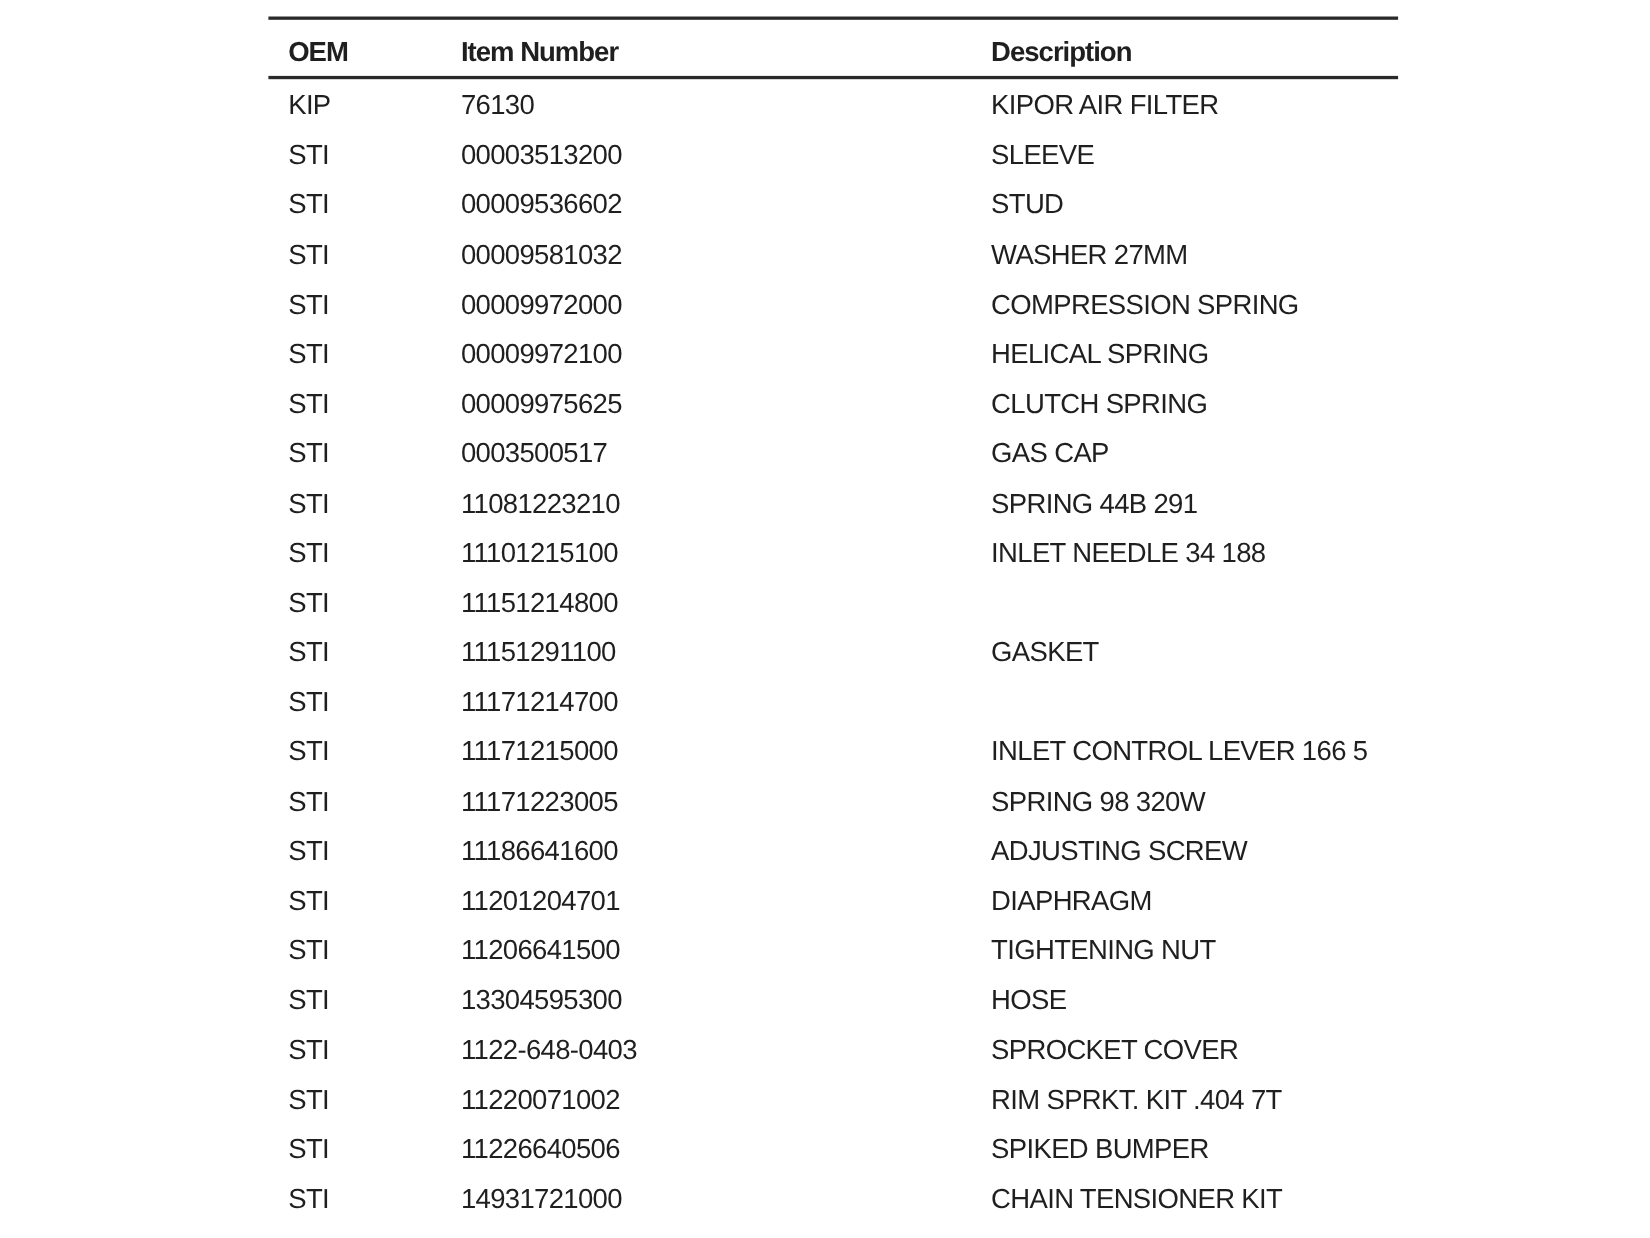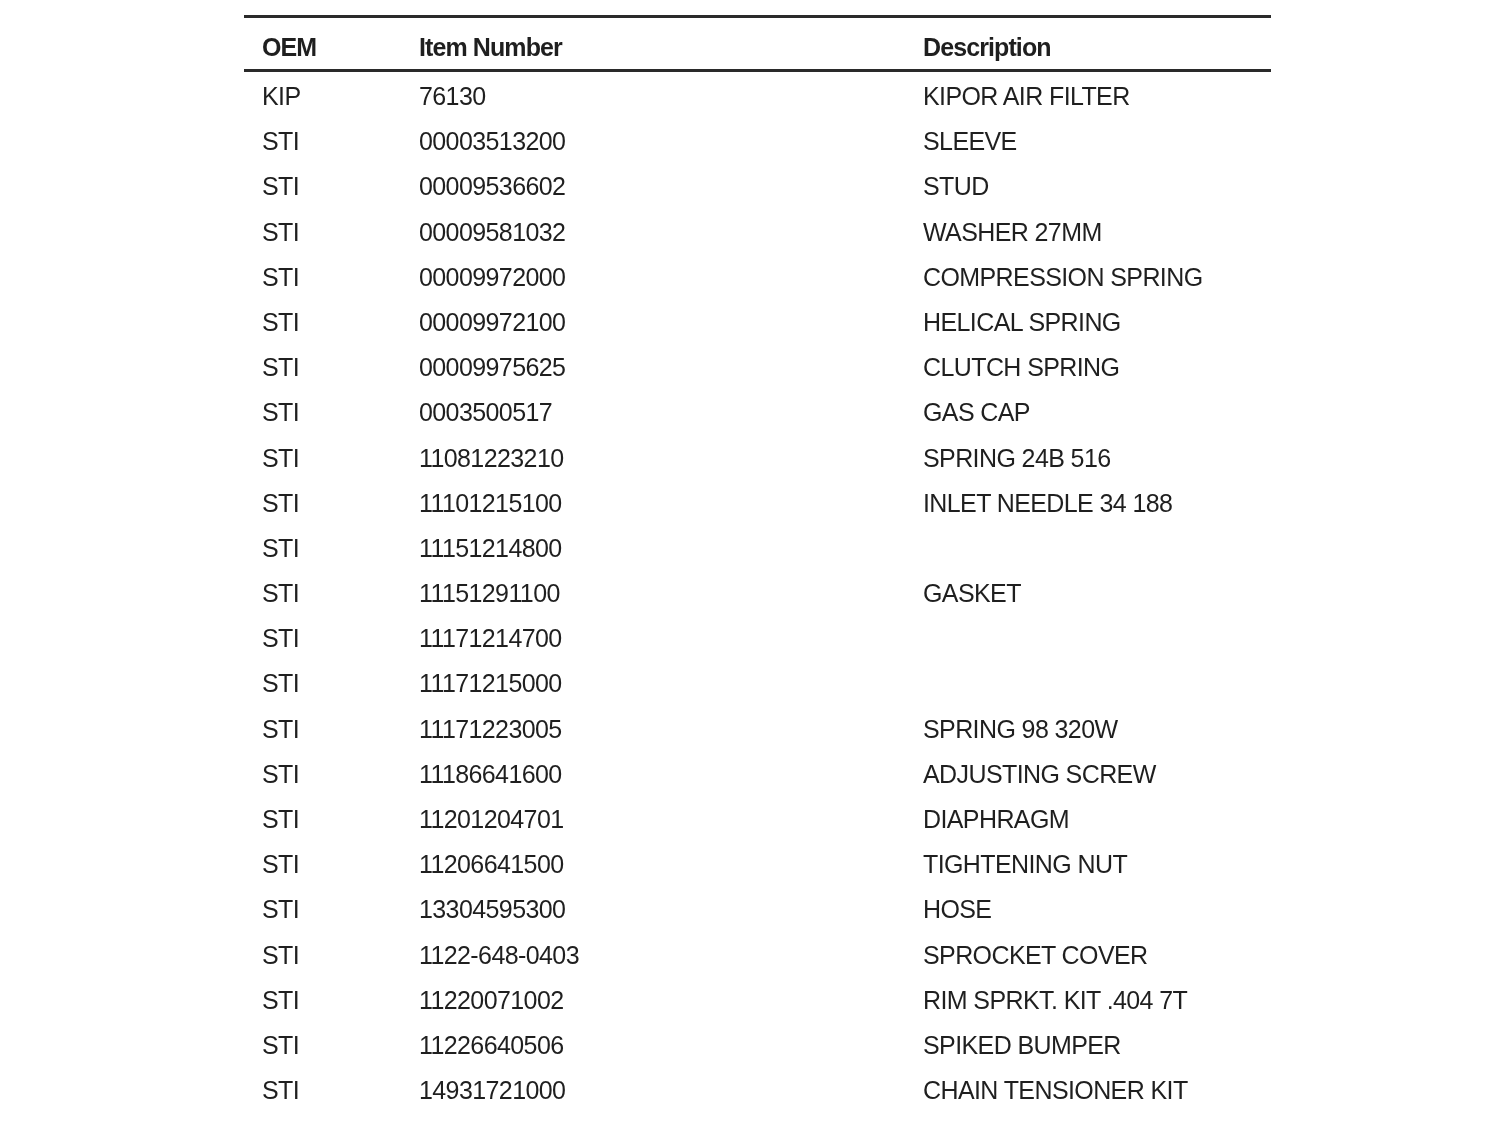--- a/index.html
+++ b/index.html
@@ -49,21 +49,21 @@
       letter-spacing: -0.6px;
       line-height: 30px;
     }
     .header-row .cell {
       top: 14px;
       font-weight: bold;
       letter-spacing: -0.9px;
     }
     .col-oem { left: 18px; }
     .col-item { left: 144px; margin-left: 31px; }
-    .col-desc { left: 679px; }
+    .col-desc { left: 657px; }
     .body-rows {
       position: relative;
     }
     .row {
       position: relative;
       height: 45.2px;
       text-decoration: underline;
     }
     .row .cell {
       top: 9px;
@@ -118,21 +118,21 @@
           <span class="cell col-desc">CLUTCH SPRING</span>
         </div>
         <div class="row">
           <span class="cell col-oem">STI</span>
           <span class="cell col-item">0003500517</span>
           <span class="cell col-desc">GAS CAP</span>
         </div>
         <div class="row">
           <span class="cell col-oem">STI</span>
           <span class="cell col-item">11081223210</span>
-          <span class="cell col-desc">SPRING 24B 516</span>
+          <span class="cell col-desc">SPRING 44B 291</span>
         </div>
         <div class="row">
           <span class="cell col-oem">STI</span>
           <span class="cell col-item">11101215100</span>
           <span class="cell col-desc">INLET NEEDLE 34 188</span>
         </div>
         <div class="row">
           <span class="cell col-oem">STI</span>
           <span class="cell col-item">11151214800</span>
         </div>
@@ -141,20 +141,21 @@
           <span class="cell col-item">11151291100</span>
           <span class="cell col-desc">GASKET</span>
         </div>
         <div class="row">
           <span class="cell col-oem">STI</span>
           <span class="cell col-item">11171214700</span>
         </div>
         <div class="row">
           <span class="cell col-oem">STI</span>
           <span class="cell col-item">11171215000</span>
+          <span class="cell col-desc">INLET CONTROL LEVER 166 5</span>
         </div>
         <div class="row">
           <span class="cell col-oem">STI</span>
           <span class="cell col-item">11171223005</span>
           <span class="cell col-desc">SPRING 98 320W</span>
         </div>
         <div class="row">
           <span class="cell col-oem">STI</span>
           <span class="cell col-item">11186641600</span>
           <span class="cell col-desc">ADJUSTING SCREW</span>

